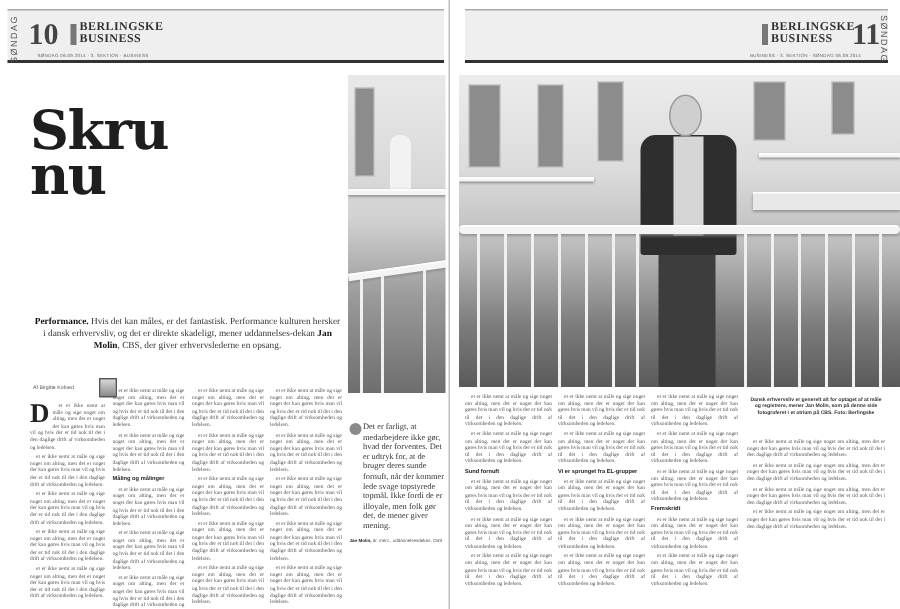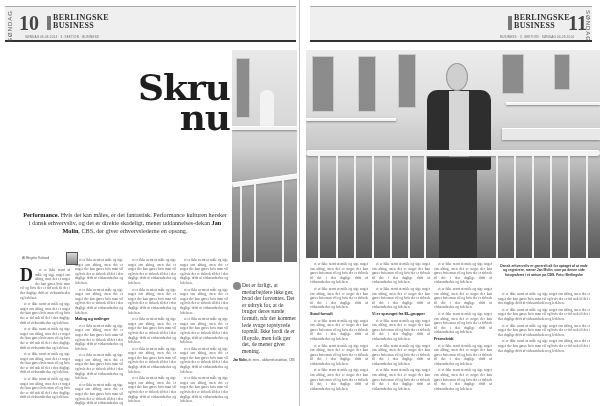--- a/index.html
+++ b/index.html
@@ -17,21 +17,21 @@
   .page-left .header { left: 5px; right: 2px; }
   .page-right .header { left: 8px; right: 8px; }
   .sondag { position: absolute; top: 3px; font-family: "Liberation Sans", sans-serif; font-size: 6px; letter-spacing: 1px; color: #555; writing-mode: vertical-rl; transform: rotate(180deg); }
   .page-right .sondag { transform: none; }
   .page-num { position: absolute; top: 5px; font-family: "Liberation Serif", serif; font-weight: bold; font-size: 20px; color: #444; }
   .brand-bar { position: absolute; top: 9px; width: 4px; height: 14px; background: #777; }
   .brand { position: absolute; top: 7px; font-family: "Liberation Serif", serif; font-weight: bold; font-size: 8px; line-height: 8px; color: #333; letter-spacing: .3px; }
   .dateline { position: absolute; top: 28px; font-family: "Liberation Sans", sans-serif; font-size: 3px; color: #666; letter-spacing: .2px; white-space: nowrap; }
 
   
-  .headline { position: absolute; left: 20px; width: 210px; top: 72px; text-align: right; font-family: "DejaVu Serif", serif; font-weight: bold; font-size: 36px; line-height: 30px; color: #1e1e1e; letter-spacing: -1px; }
+  .headline { position: absolute; left: 20px; width: 210px; top: 72px; text-align: left; font-family: "DejaVu Serif", serif; font-weight: bold; font-size: 36px; line-height: 30px; color: #1e1e1e; letter-spacing: -1px; }
   .subhead { position: absolute; left: 20px; width: 210px; top: 184px; text-align: center; font-family: "DejaVu Serif", serif; font-weight: bold; font-size: 14px; color: #1e1e1e; letter-spacing: -.3px; }
   .deck { position: absolute; left: 22px; width: 206px; top: 211px; text-align: center; font-size: 6.2px; line-height: 8px; color: #333; }
   .deck b { color: #111; }
 
   
   .col { position: absolute; font-size: 3.6px; line-height: 4.6px; color: #555; text-align: justify; overflow: hidden; }
   .col p { margin-bottom: 2px; text-indent: 4px; }
   .col .sub { font-weight: bold; color: #222; text-indent: 0; font-family: "Liberation Sans", sans-serif; font-size: 3.8px; margin: 2px 0; }
   .dropcap { float: left; font-size: 18px; line-height: 15px; font-weight: bold; margin-right: 2px; color: #222; }
   .byline { position: absolute; left: 22px; top: 256px; font-family: "Liberation Sans", sans-serif; font-size: 3.5px; color: #555; }

